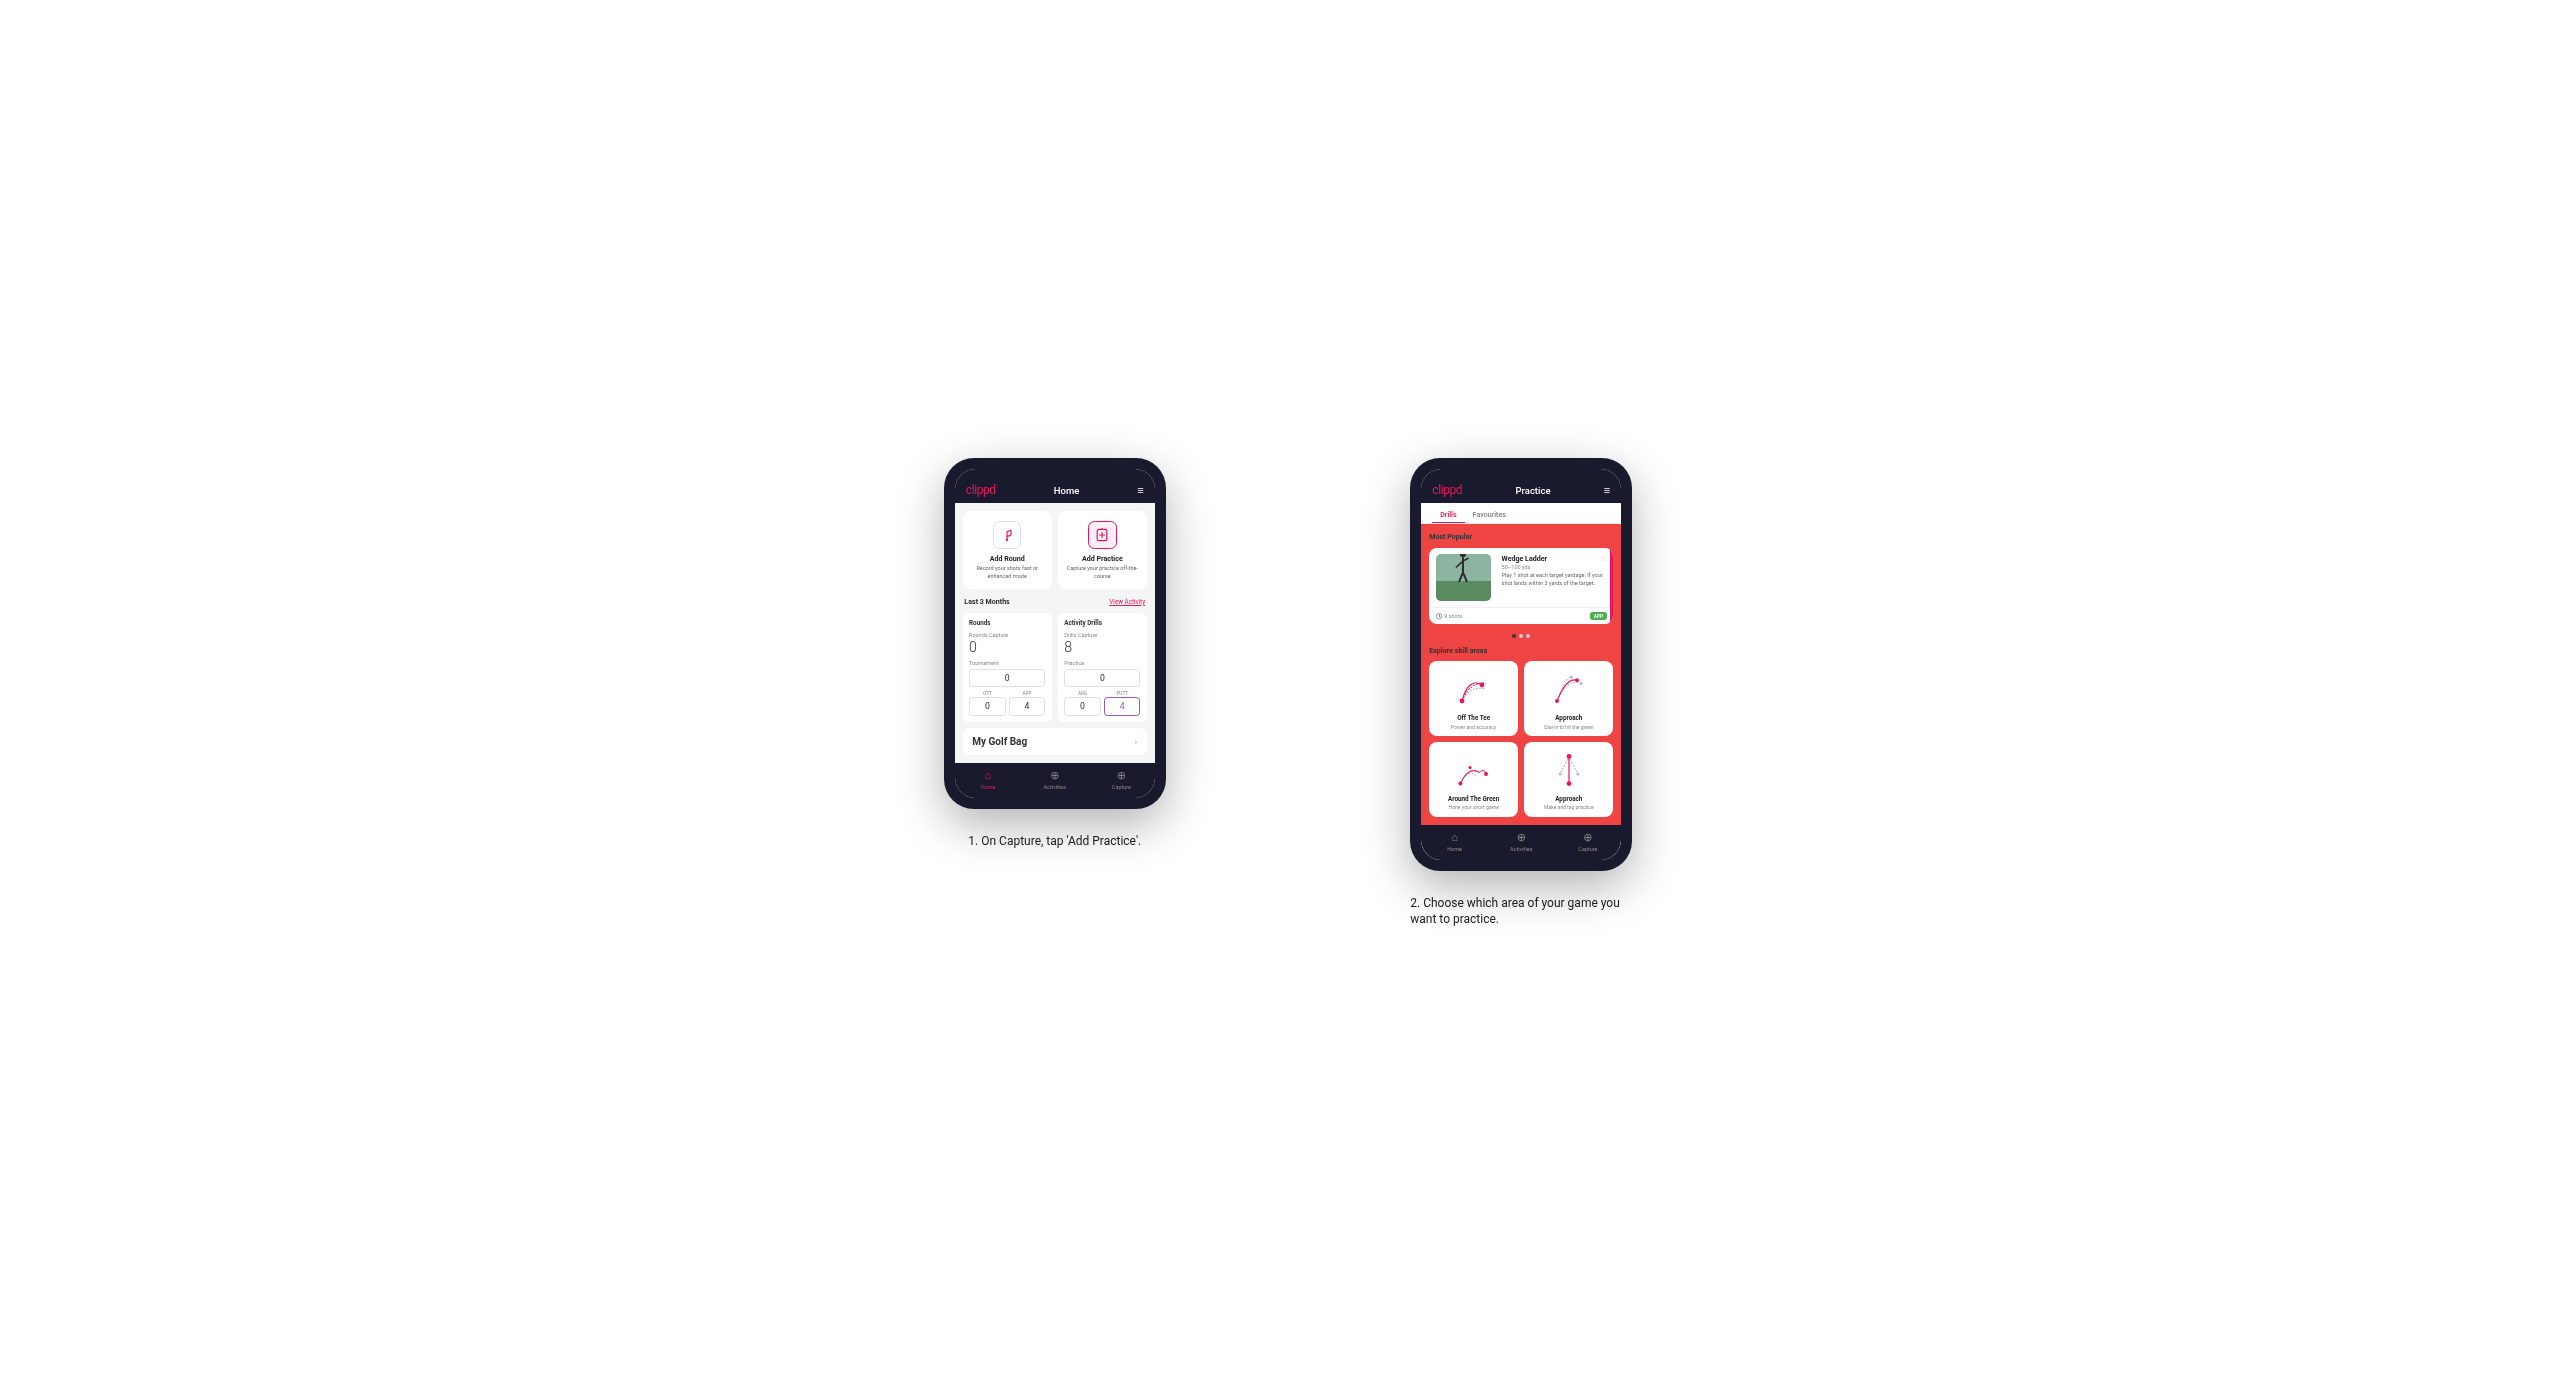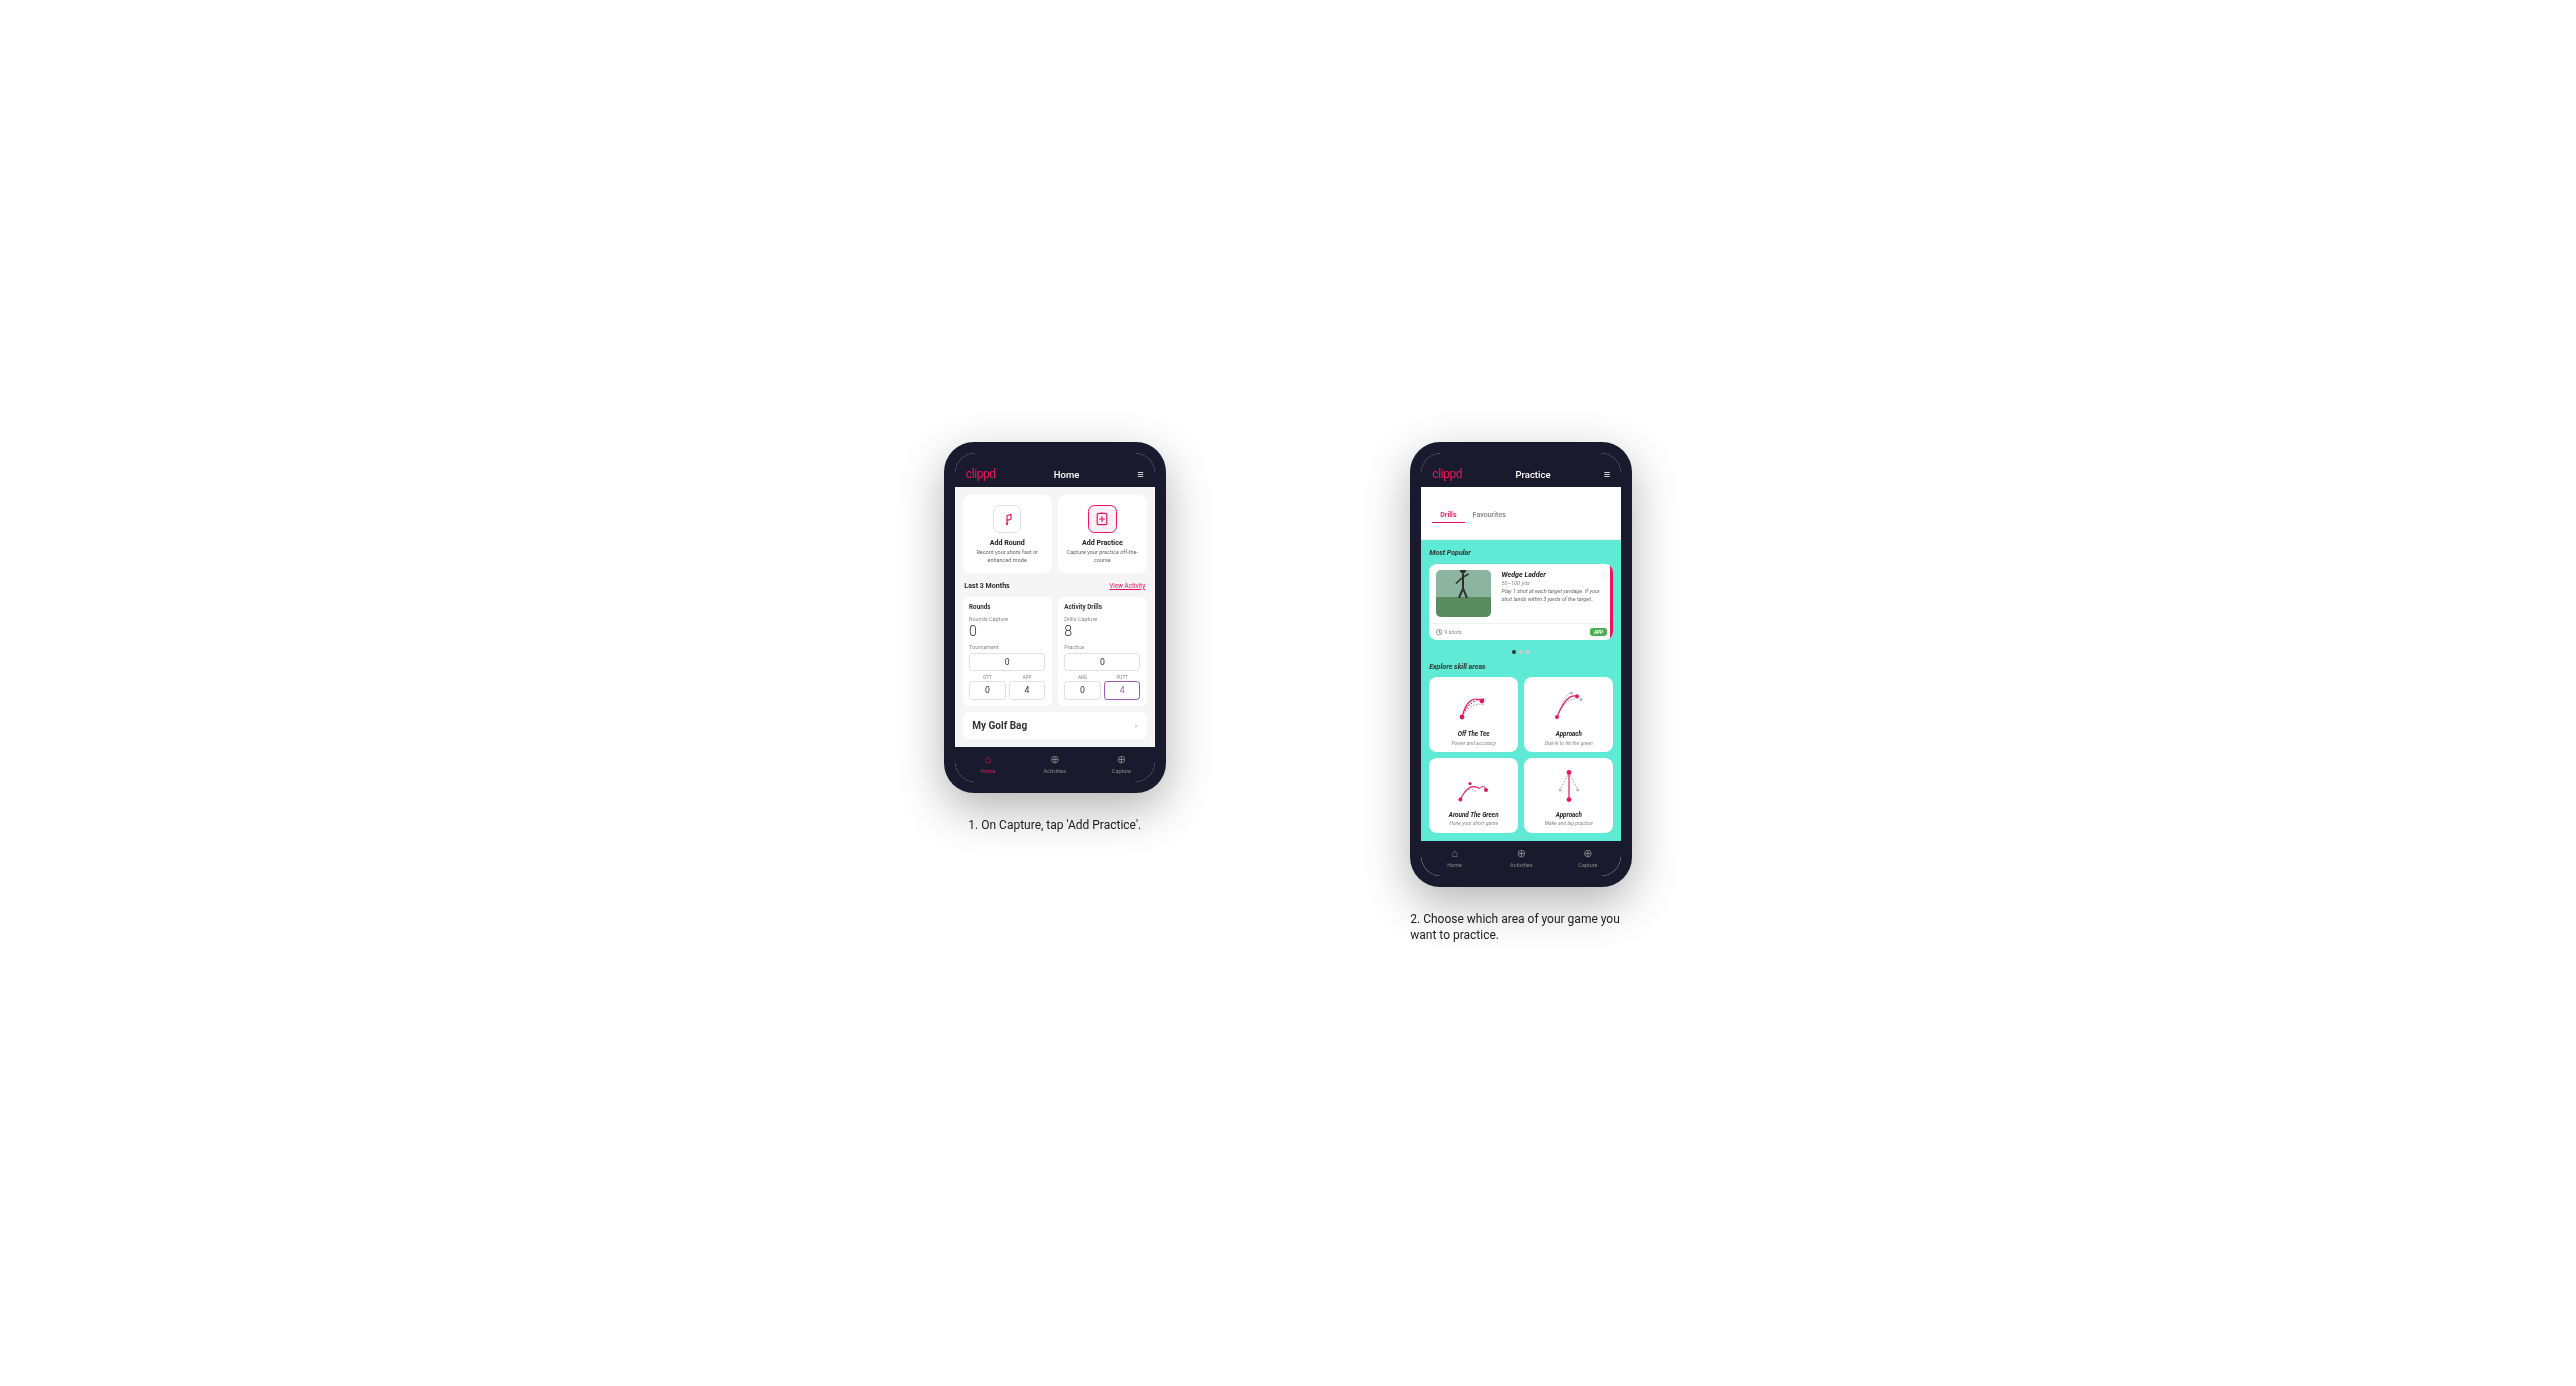--- a/index.html
+++ b/index.html
@@ -239,21 +239,21 @@
     }
 
     
     .practice-content {
       background: #f5f5f5;
       padding: 0;
     }
     .tabs-bar {
       background: #ffffff;
       display: flex;
-      padding: 16px 11px;
+      padding: 0 11px;
       border-bottom: 0.8px solid #eee;
     }
     .tab-item {
       padding: 6.3px 8px 4.7px;
       font-size: 7.1px;
       font-weight: 600;
       color: #888;
       position: relative;
     }
     .tab-item.active {
@@ -263,22 +263,21 @@
       content: '';
       position: absolute;
       bottom: 0;
       left: 0;
       right: 0;
       height: 1.6px;
       background: #e8175d;
     }
     .practice-scroll {
       padding: 8px;
-      background: #5eead4;
-      font-style: italic;
+      background: #ef4444;
     }
     .section-title {
       font-size: 7.1px;
       font-weight: 700;
       color: #333;
       margin-bottom: 6.3px;
     }
     
     .featured-card {
       background: #ffffff;

